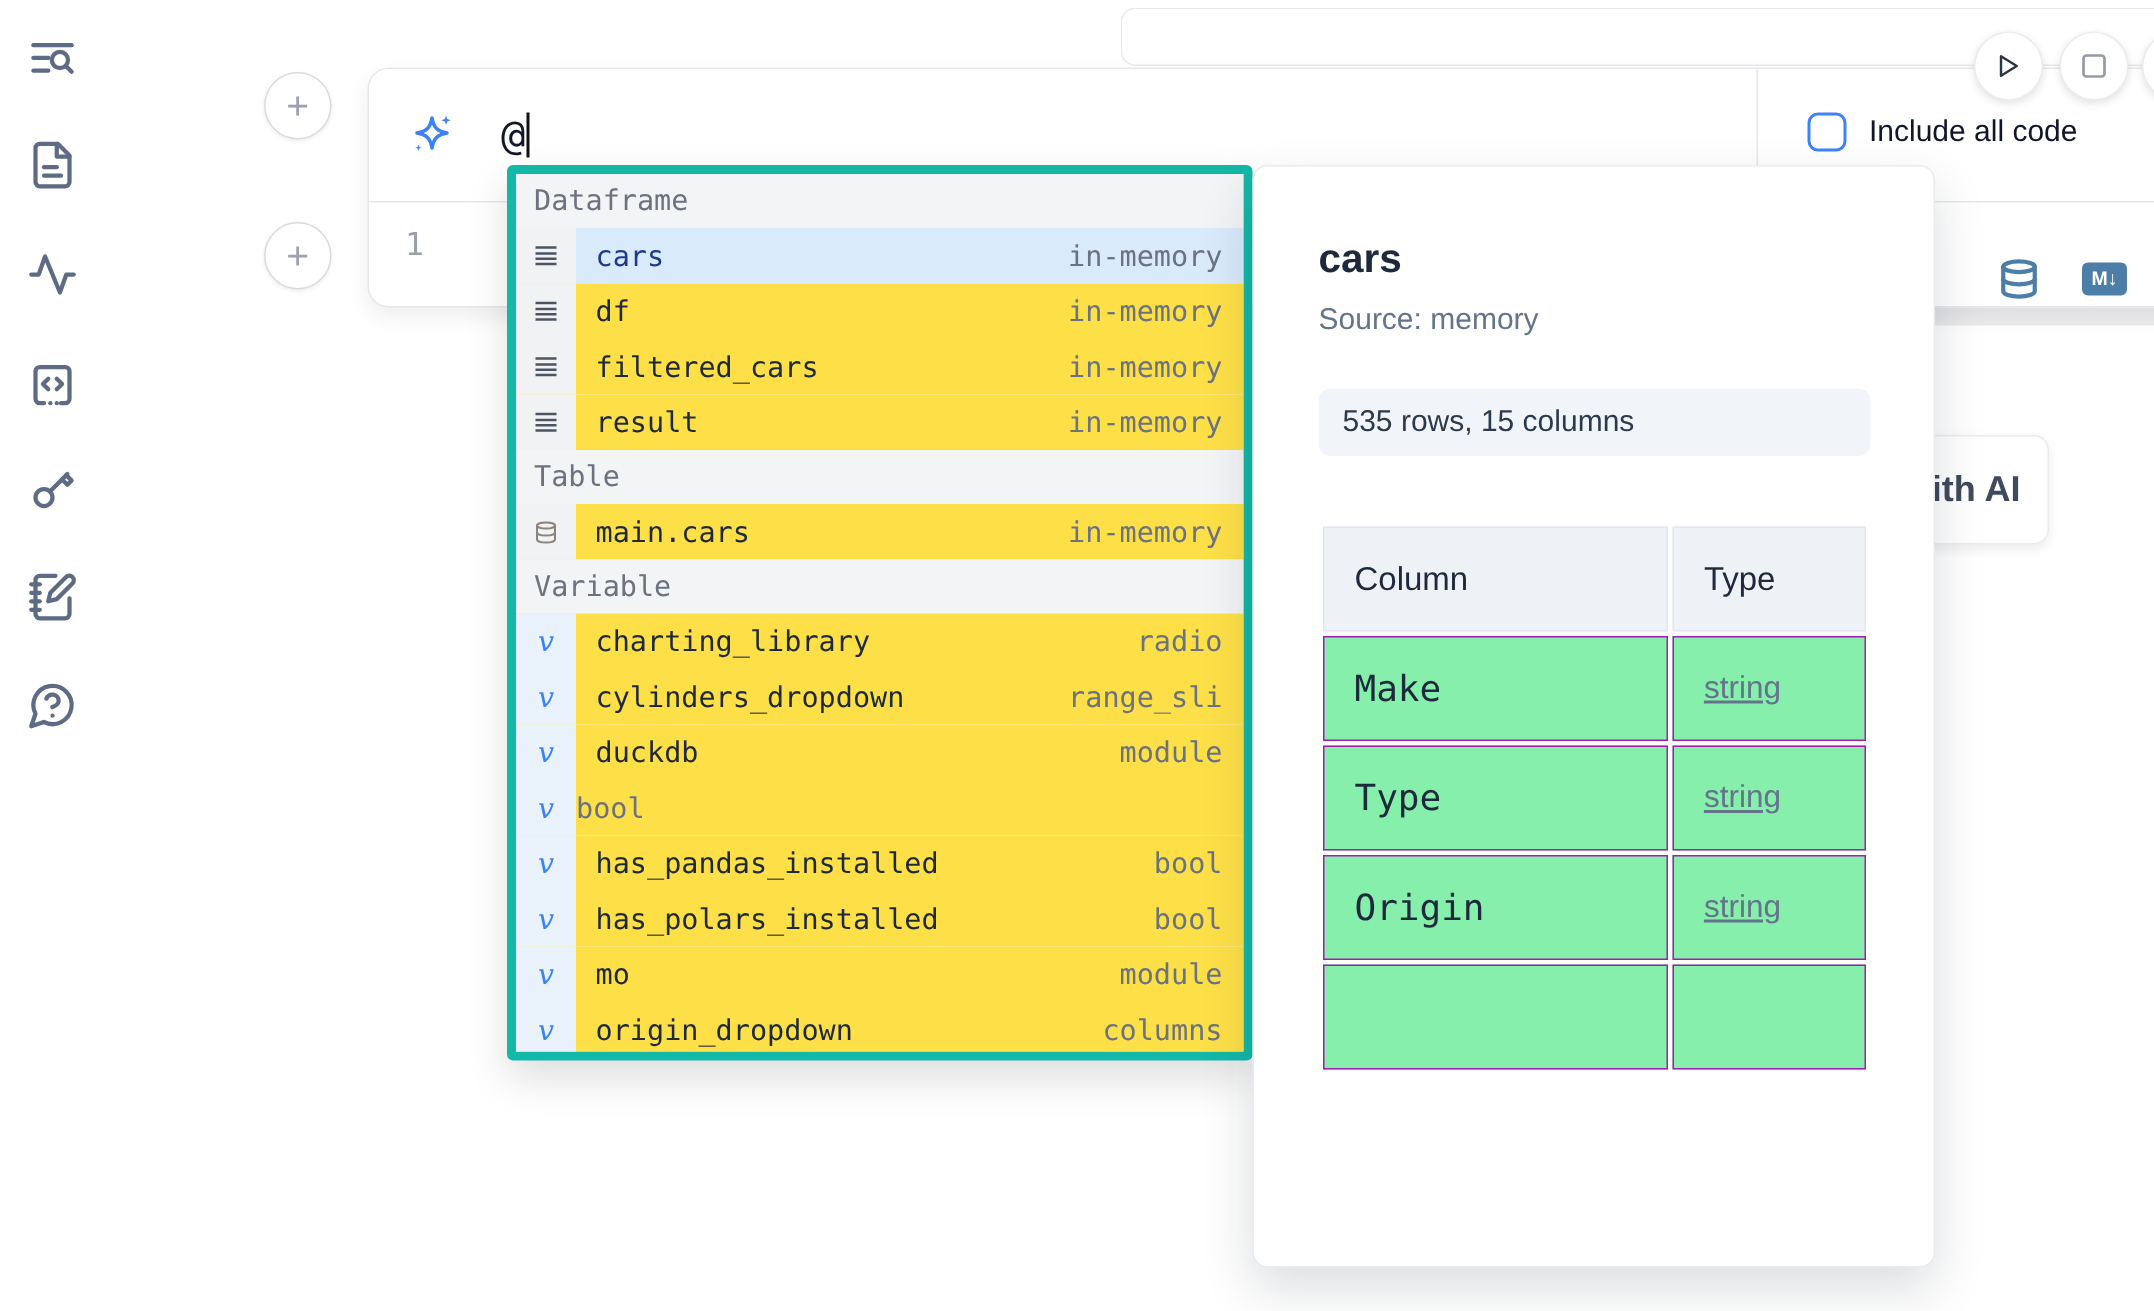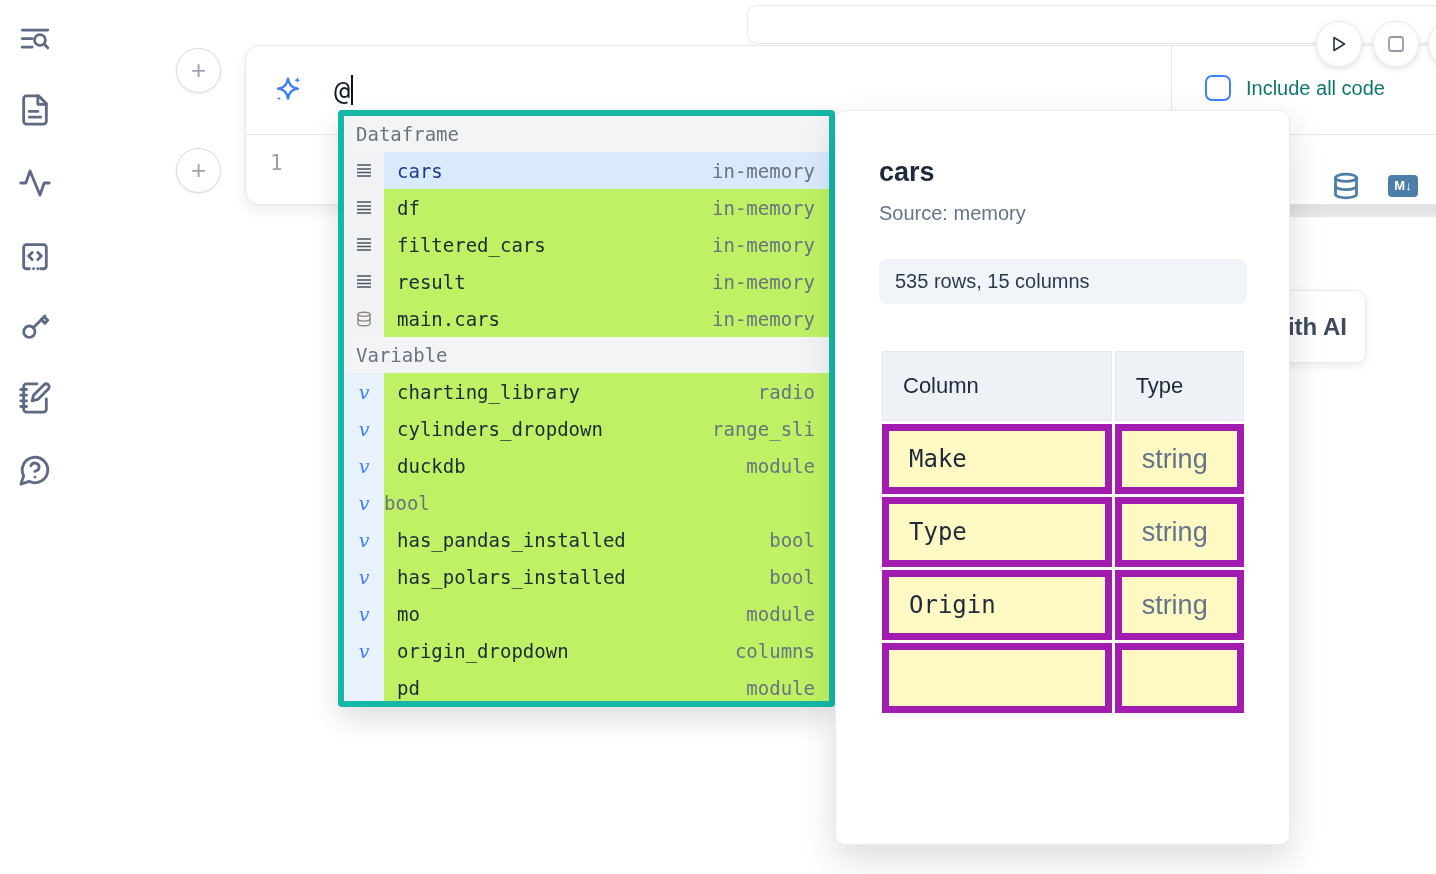--- a/index.html
+++ b/index.html
@@ -33,21 +33,21 @@
     box-shadow:0 6px 14px rgba(0,0,0,.07); z-index:10; }
   .ai-row { position:absolute; left:0; top:0; width:100%; height:88px; }
   .v-div { position:absolute; left:925px; top:0; width:1px; height:88px; background:#e5e7eb; }
   .h-div { position:absolute; left:0; top:88px; width:100%; height:1px; background:#e5e7eb; }
   .sparkle { position:absolute; left:26px; top:28px; width:32px; height:32px; }
   .prompt-line { position:absolute; left:88px; top:26px; height:36px; display:flex; align-items:center;
     font-family:"DejaVu Sans Mono", monospace; font-size:27px; color:#111827; cursor:text; }
   .caret { display:inline-block; width:2px; height:30px; background:#111; margin-left:1px; }
   .inc-wrap { position:absolute; left:959px; top:29px; display:flex; align-items:center; gap:15px; }
   .cbox { width:26px; height:26px; border:2px solid #3f83f8; border-radius:7px; background:#fff; cursor:pointer; }
-  .inc-label { font-size:20px; color:#0f766e; }
+  .inc-label { font-size:20px; color:#0f172a; }
   .line-no { position:absolute; left:24px; top:105px; font-family:"DejaVu Sans Mono",monospace;
     font-size:21px; color:#9aa0aa; }
   .cell-right-icons { position:absolute; left:1086px; top:126px; display:flex; align-items:center; gap:28px; }
   .db-big svg { width:28px; height:28px; display:block; }
   .md-badge { width:30px; height:22px; background:#4d7ea8; border-radius:4px; color:#fff;
     font-size:13px; font-weight:bold; text-align:center; line-height:22px;
     font-family:"Liberation Sans",sans-serif; letter-spacing:0; cursor:pointer; }
 
   
   .circ-btn { position:absolute; top:21px; width:46px; height:46px; border-radius:50%;
@@ -55,21 +55,21 @@
     display:flex; align-items:center; justify-content:center; z-index:15; cursor:pointer; }
   .circ-btn svg { display:block; }
 
   
   .dropdown { position:absolute; left:338px; top:110px; width:497px; height:597px;
     background:#fff; border:6px solid #14b8a6; border-radius:4px;
     box-shadow:0 12px 28px rgba(0,0,0,.13); overflow:hidden; z-index:25;
     font-family:"DejaVu Sans Mono", monospace; font-size:19px; }
   .ac-header { height:36px; background:#f3f4f6; color:#6b7280; display:flex; align-items:center;
     padding-left:12px; }
-  .ac-row { height:37px; display:flex; align-items:stretch; background:#bef264; cursor:pointer; }
+  .ac-row { height:37px; display:flex; align-items:stretch; background:#fde047; cursor:pointer; }
   .ac-gutter { width:40px; flex:0 0 40px; display:flex; align-items:center; justify-content:center; }
   .g-df { background:#f1f2f4; }
   .g-var { background:#e9f1fb; }
   .ac-name { flex:1; display:flex; align-items:center; padding-left:13px; color:#1f2937; white-space:nowrap; }
   .ac-detail { display:flex; align-items:center; padding-right:14px; color:#6b7280; white-space:nowrap; }
   .ac-row.sel { background:#d9eafb; }
   .ac-row.sel .ac-name { color:#1e3a8a; }
   .vicon { font-family:"DejaVu Serif", serif; font-style:italic; color:#3b82f6; font-size:19px; }
   .ham svg, .dbs svg { display:block; }
 
@@ -87,23 +87,23 @@
   .panel-title { margin:46px 0 0 43px; font-size:27px; font-weight:bold; color:#1e293b; }
   .panel-src { margin:14px 0 0 43px; font-size:20px; color:#64748b; }
   .shape-badge { position:absolute; left:43px; top:148px; width:368px; height:45px;
     background:#f1f5f9; border-radius:8px; display:flex; align-items:center; padding-left:16px;
     font-size:20px; color:#2d3a4d; }
   .tbl-wrap { position:absolute; left:43px; top:237px; width:370px; height:465px; overflow:hidden; }
   table.cols { border-collapse:separate; border-spacing:3px; width:368px; }
   table.cols th { background:#eef2f6; border:1px solid #e3e8ee; height:70px; text-align:left;
     padding-left:20px; font-size:22px; font-weight:normal; color:#1e293b;
     font-family:"Liberation Sans",sans-serif; }
-  table.cols td { background:#fef9c3; border:7px solid #a21caf; height:70px; padding-left:20px; }
+  table.cols td { background:#86efac; border:1px solid #a21caf; height:70px; padding-left:20px; }
   td.cname { font-family:"DejaVu Sans Mono",monospace; font-size:24px; color:#1e293b; width:232px; }
-  td.ctype { font-size:27px; color:#64748b; width:130px; }
+  td.ctype { font-size:21px; color:#64748b; width:130px;text-decoration:underline; }
 </style>
 </head>
 <body>
 
 <div id="stage">
 
   <div class="sidebar">
     <span class="side-ic" style="top:23px">
       <svg viewBox="0 0 24 24" fill="none" stroke="currentColor" stroke-width="2" stroke-linecap="round" stroke-linejoin="round">
         <path d="M3 5h18"></path>
@@ -259,20 +259,21 @@
           <span class="ham">
         <svg width="16" height="15" viewBox="0 0 16 15" stroke="#4b5563" stroke-width="1.6">
               <path d="M1 2h14M1 6h14M1 9.5h14M1 13h14"></path>
             </svg>
       </span>
         </span>
       <span class="ac-name">result</span>
       <span class="ac-detail">in-memory</span>
     </div>
 
+    <div class="ac-header">Table</div>
 
     <div class="ac-row">
       <span class="ac-gutter g-df">
           <span class="dbs">
         <svg width="16" height="16" viewBox="0 0 24 24" fill="none" stroke="#8d8477" stroke-width="2" stroke-linecap="round">
           <ellipse cx="12" cy="5" rx="9" ry="3.1"></ellipse>
           <path d="M3 5v14c0 1.7 4 3.1 9 3.1s9-1.4 9-3.1V5"></path>
           <path d="M3 12c0 1.7 4 3.1 9 3.1s9-1.4 9-3.1"></path>
         </svg>
       </span>

